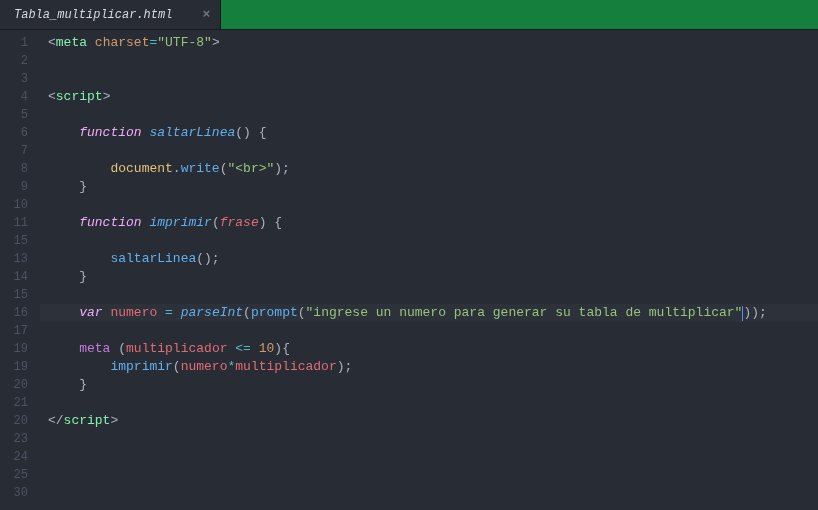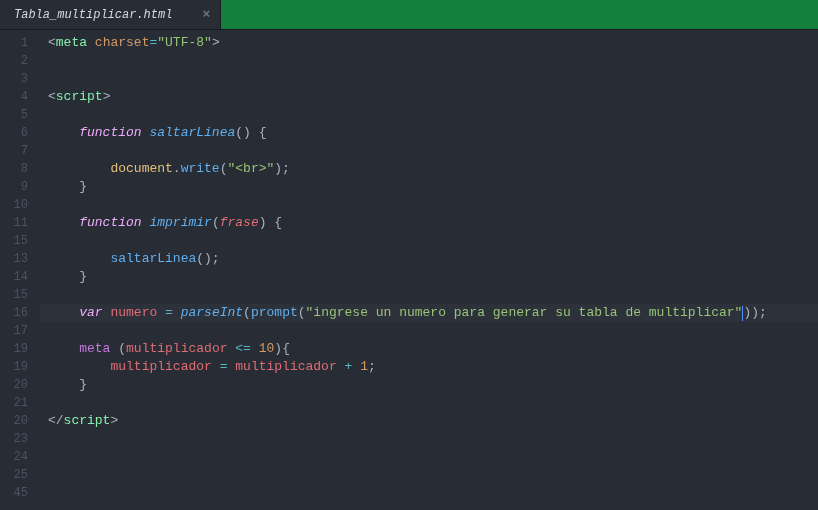--- a/index.html
+++ b/index.html
@@ -120,21 +120,21 @@
     <div>16</div>
     <div>17</div>
     <div>19</div>
     <div>19</div>
     <div>20</div>
     <div>21</div>
     <div>20</div>
     <div>23</div>
     <div>24</div>
     <div>25</div>
-    <div>45</div>
+    <div>30</div>
   </div>
 
   <div class="code">
     <div class="line"><span class="tok-punct">&lt;</span><span class="tok-tag">meta</span><span> </span><span class="tok-attr">charset</span><span class="tok-op">=</span><span class="tok-str">"UTF-8"</span><span class="tok-punct">&gt;</span></div>
     <div class="line"></div>
     <div class="line"></div>
     <div class="line"><span class="tok-punct">&lt;</span><span class="tok-tag">script</span><span class="tok-punct">&gt;</span></div>
     <div class="line"></div>
     <div class="line"><span>    </span><span class="tok-kw">function</span><span> </span><span class="tok-fn">saltarLinea</span><span class="tok-punct">() {</span></div>
     <div class="line"></div>
@@ -142,18 +142,18 @@
     <div class="line"><span>    </span><span class="tok-punct">}</span></div>
     <div class="line"></div>
     <div class="line"><span>    </span><span class="tok-kw">function</span><span> </span><span class="tok-fn">imprimir</span><span class="tok-punct">(</span><span class="tok-param">frase</span><span class="tok-punct">) {</span></div>
     <div class="line"></div>
     <div class="line"><span>        </span><span class="tok-fncall">saltarLinea</span><span class="tok-punct">();</span></div>
     <div class="line"><span>    </span><span class="tok-punct">}</span></div>
     <div class="line"></div>
     <div class="line highlight-row"><span>    </span><span class="tok-kw">var</span><span> </span><span class="tok-var">numero</span><span> </span><span class="tok-op">=</span><span> </span><span class="tok-fn">parseInt</span><span class="tok-punct">(</span><span class="tok-fncall">prompt</span><span class="tok-punct">(</span><span class="tok-str">"ingrese un numero para generar su tabla de multiplicar"</span><span class="cursor"></span><span class="tok-punct">));</span></div>
     <div class="line"></div>
     <div class="line"><span>    </span><span class="tok-kw2">meta</span><span> </span><span class="tok-punct">(</span><span class="tok-var">multiplicador</span><span> </span><span class="tok-op">&lt;=</span><span> </span><span class="tok-num">10</span><span class="tok-punct">){</span></div>
-    <div class="line"><span>        </span><span class="tok-var">multiplicador</span><span> </span><span class="tok-op">=</span><span> </span><span class="tok-var">multiplicador</span><span> </span><span class="tok-op">+</span><span> </span><span class="tok-num">1</span><span class="tok-punct">;</span></div>
+    <div class="line"><span>        </span><span class="tok-fncall">imprimir</span><span class="tok-punct">(</span><span class="tok-var">numero</span><span class="tok-op">*</span><span class="tok-var">multiplicador</span><span class="tok-punct">);</span></div>
     <div class="line"><span>    </span><span class="tok-punct">}</span></div>
     <div class="line"></div>
     <div class="line"><span class="tok-punct">&lt;/</span><span class="tok-tag">script</span><span class="tok-punct">&gt;</span></div>
   </div>
 </div>
 
 </body></html>

